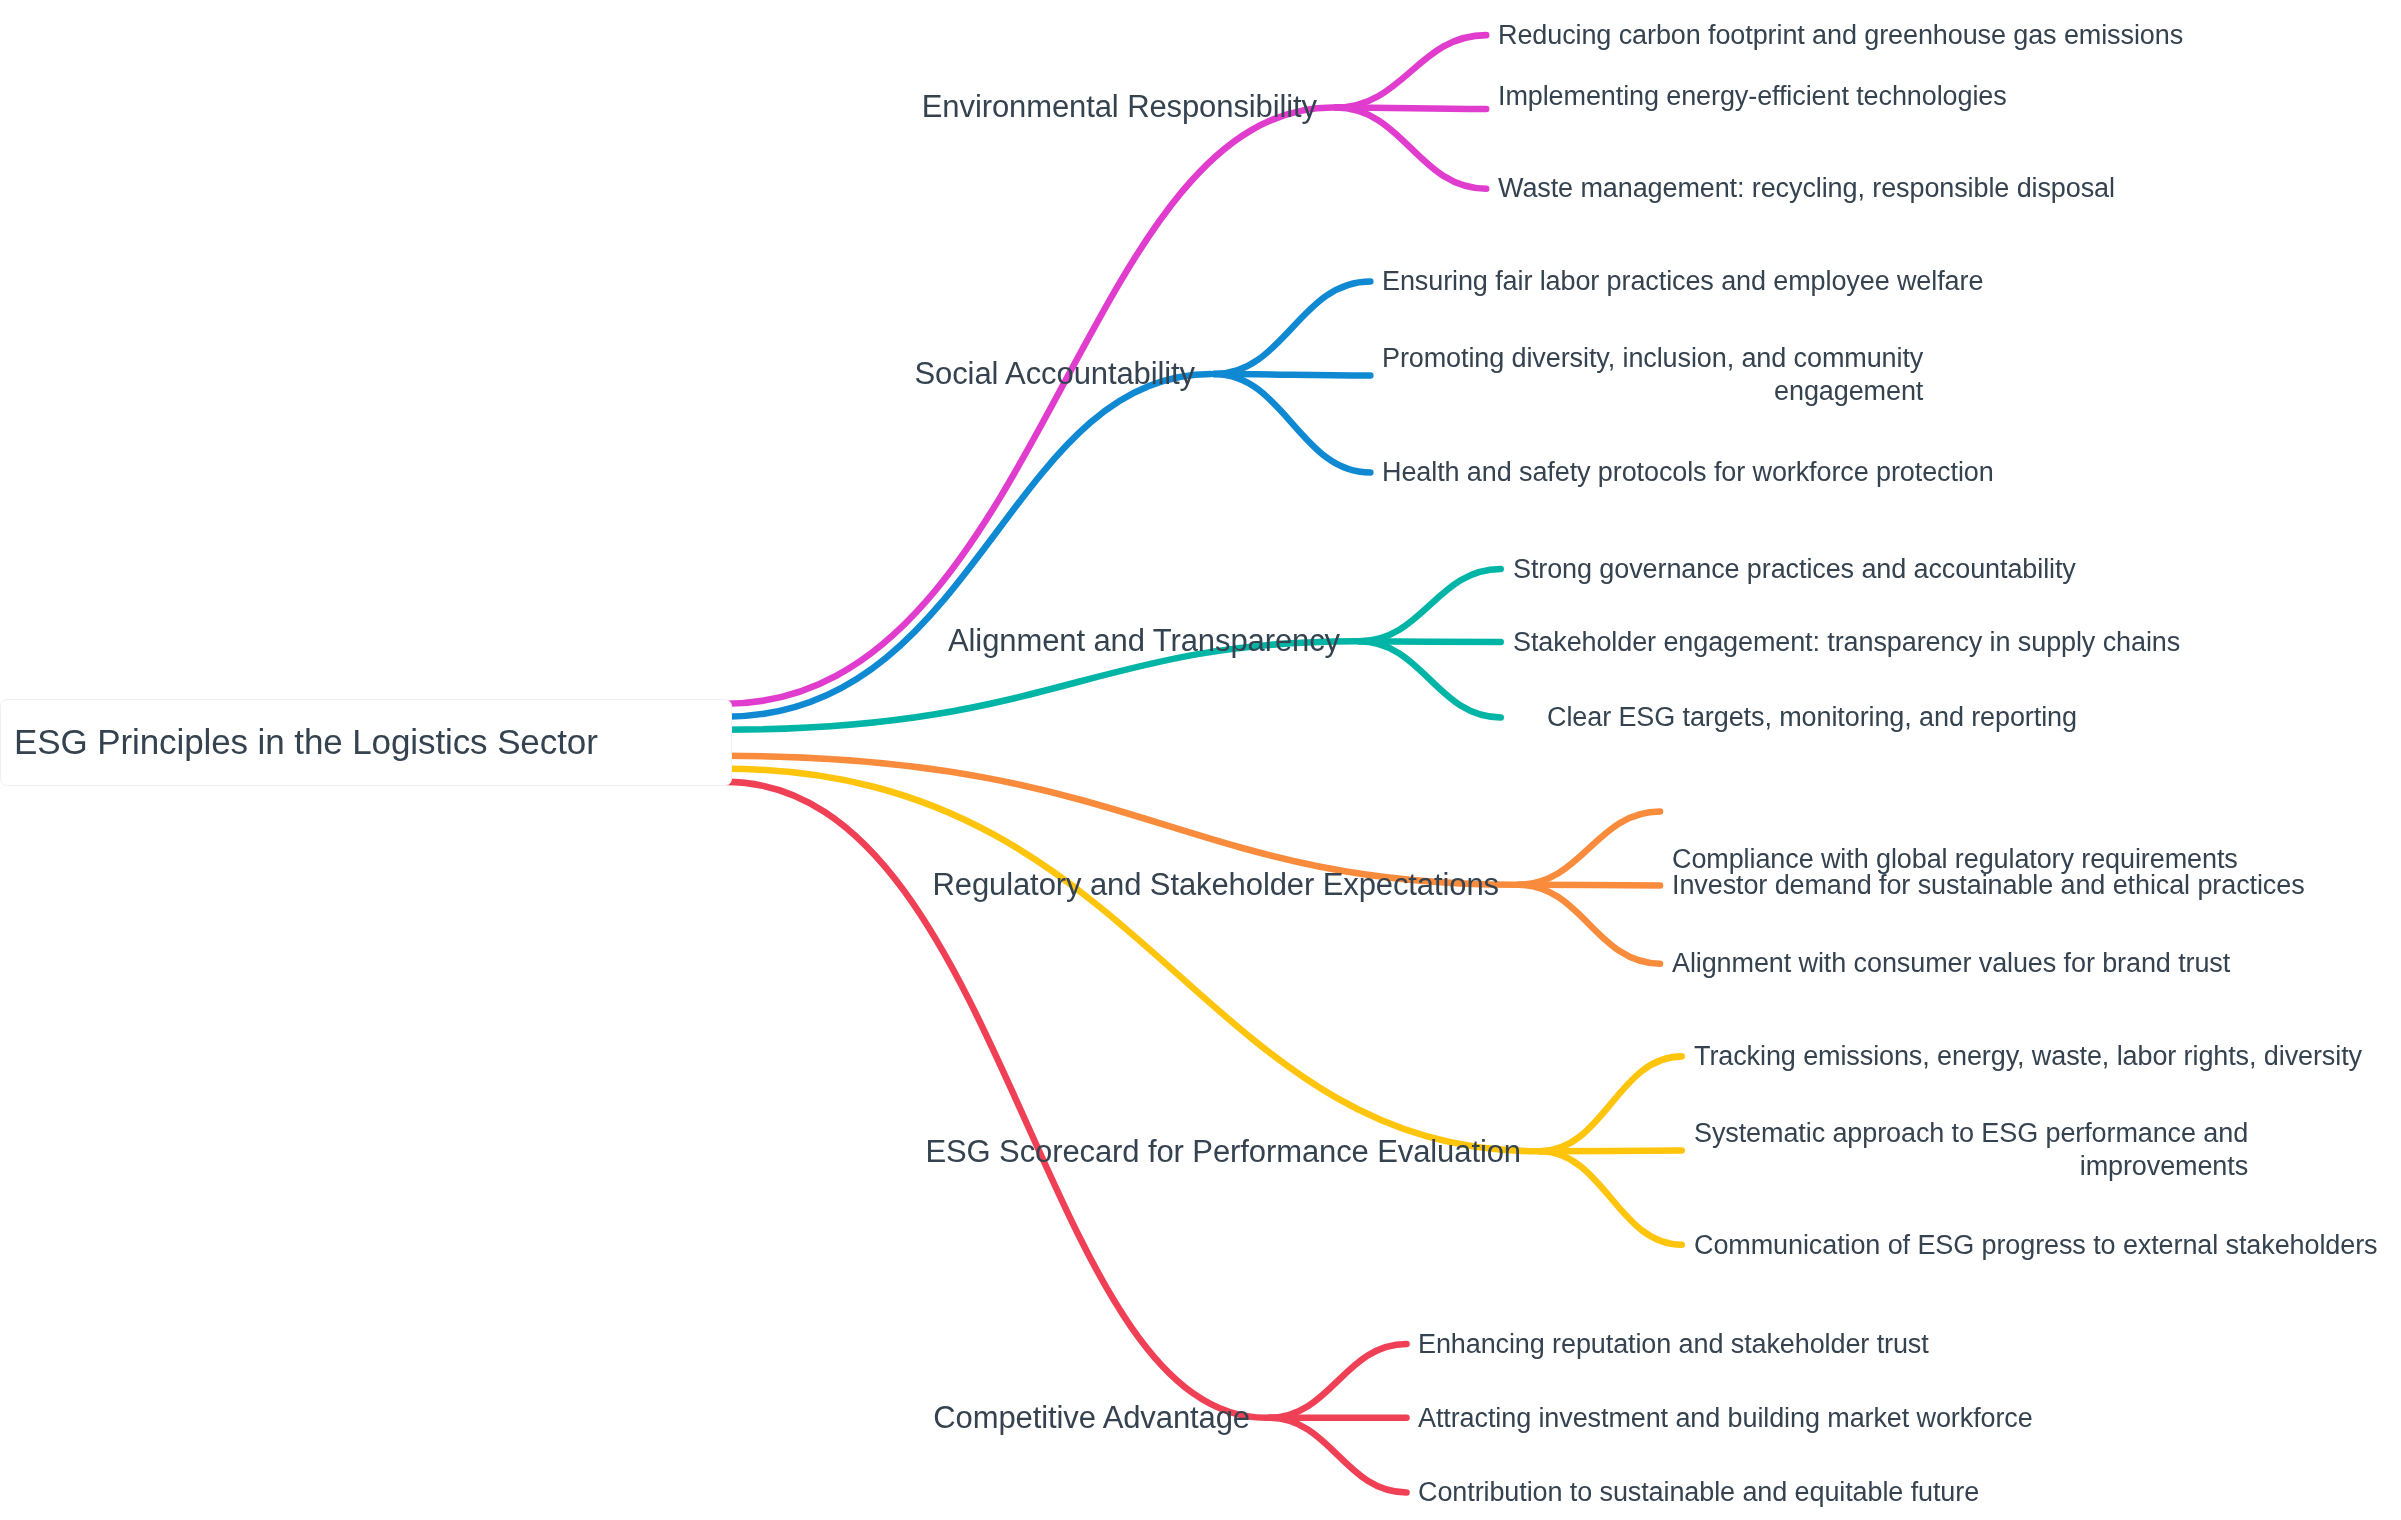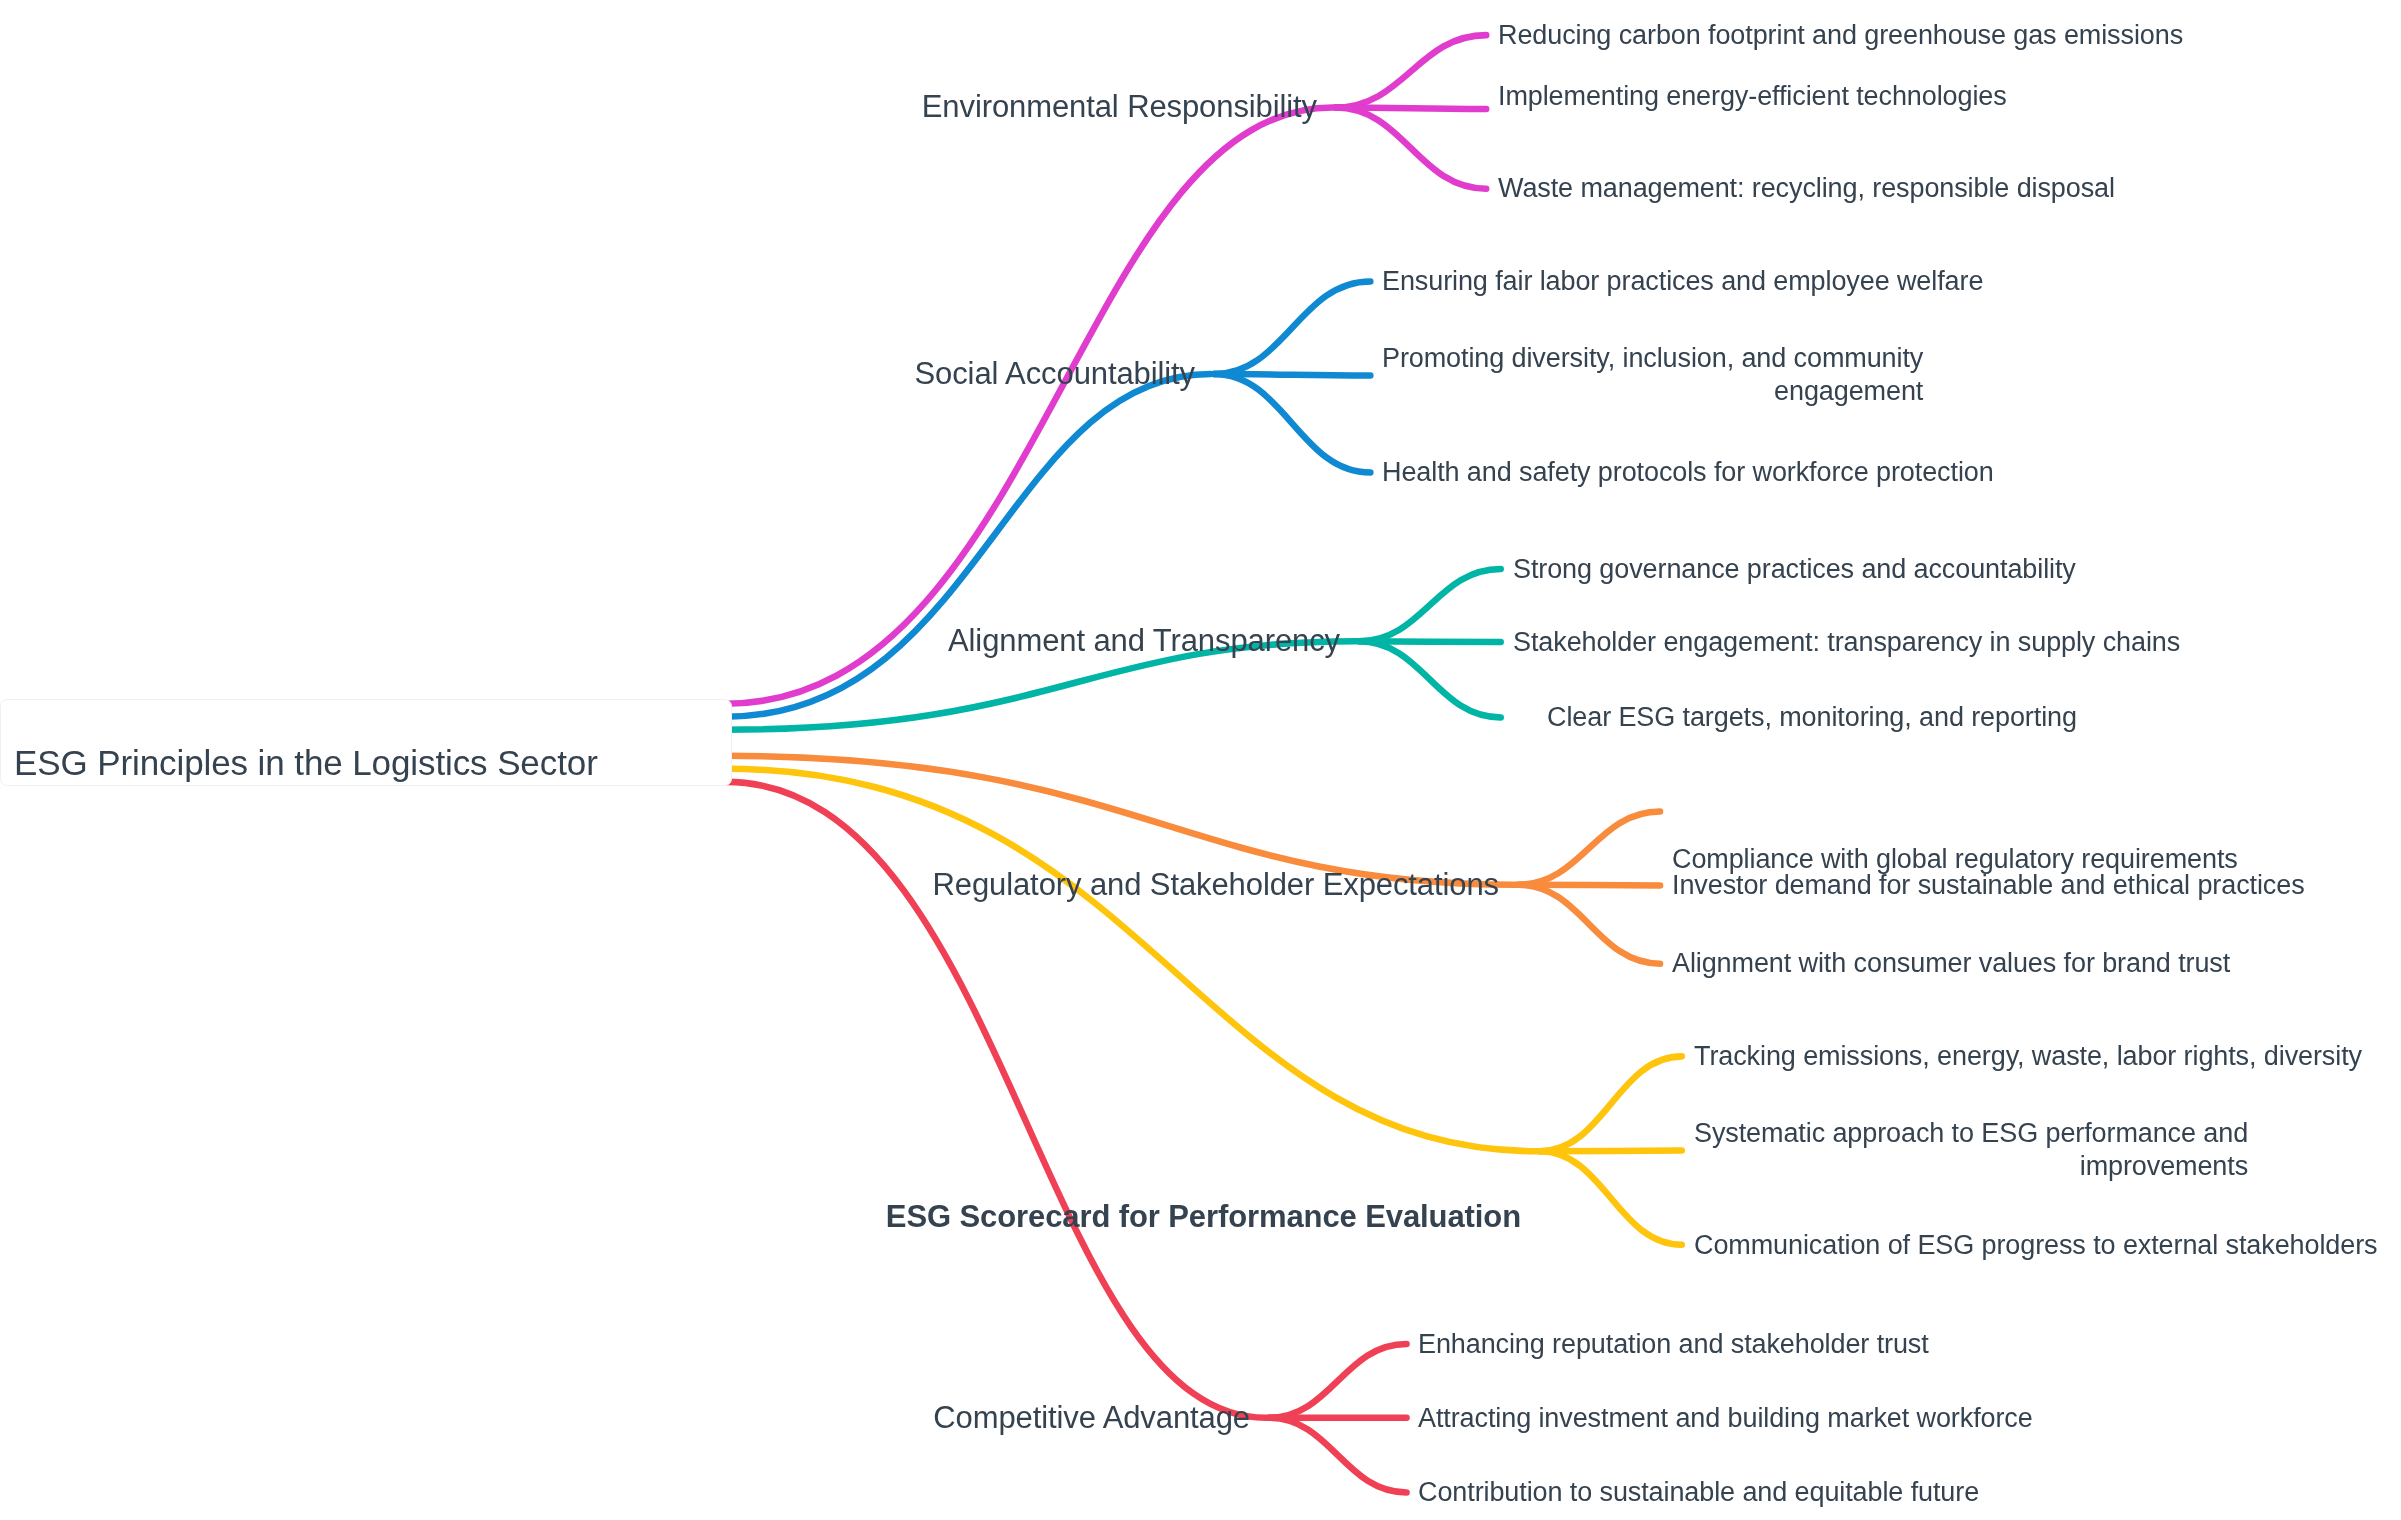--- a/index.html
+++ b/index.html
@@ -78,21 +78,21 @@
       <path d="M 1002 1061 C 1584.4 1061 1651.6 1589 2122 1589" fill="none" stroke="#ffc40c" stroke-width="9" stroke-linecap="round"></path>
       <path d="M 2126 1589 C 2214.2 1589 2233.8 1458 2322 1458" fill="none" stroke="#ffc40c" stroke-width="9" stroke-linecap="round"></path>
       <path d="M 2126 1589 C 2214.2 1589 2233.8 1588 2322 1588" fill="none" stroke="#ffc40c" stroke-width="9" stroke-linecap="round"></path>
       <path d="M 2126 1589 C 2214.2 1589 2233.8 1718 2322 1718" fill="none" stroke="#ffc40c" stroke-width="9" stroke-linecap="round"></path>
       <path d="M 1002 1079 C 1389.92 1079 1434.6799999999998 1957 1748 1957" fill="none" stroke="#f04055" stroke-width="9" stroke-linecap="round"></path>
       <path d="M 1752 1957 C 1837.5 1957 1856.5 1855 1942 1855" fill="none" stroke="#f04055" stroke-width="9" stroke-linecap="round"></path>
       <path d="M 1752 1957 C 1837.5 1957 1856.5 1957 1942 1957" fill="none" stroke="#f04055" stroke-width="9" stroke-linecap="round"></path>
       <path d="M 1752 1957 C 1837.5 1957 1856.5 2060 1942 2060" fill="none" stroke="#f04055" stroke-width="9" stroke-linecap="round"></path>
     </svg>
 
-  <div class="node root-node" id="root-node" style="left: 0px; top: 699px; width: 732px; height: 87px; align-items: flex-end;">
+  <div class="node root-node" id="root-node" style="left: 0px; top: 699px; width: 732px; height: 87px;">
     <span>ESG Principles in the Logistics Sector</span>
   </div>
 
   <div id="nodes-layer">
       <div class="node branch-node" style="right: 1084px; top: 107px;"><span>Environmental Responsibility</span></div>
       <div class="node leaf-node" style="left: 1498px; top: 35px;"><span>Reducing carbon footprint and greenhouse gas emissions</span></div>
       <div class="node leaf-node" style="left: 1498px; top: 96px;"><span>Implementing energy-efficient technologies</span></div>
       <div class="node leaf-node" style="left: 1498px; top: 188px;"><span>Waste management: recycling, responsible disposal</span></div>
       <div class="node branch-node" style="right: 1206px; top: 374px;"><span>Social Accountability</span></div>
       <div class="node leaf-node" style="left: 1382px; top: 281px;"><span>Ensuring fair labor practices and employee welfare</span></div>
@@ -100,21 +100,21 @@
 engagement</span></div>
       <div class="node leaf-node" style="left: 1382px; top: 472px;"><span>Health and safety protocols for workforce protection</span></div>
       <div class="node branch-node" style="right: 1061px; top: 641px;"><span>Alignment and Transparency</span></div>
       <div class="node leaf-node" style="left: 1513px; top: 569px;"><span>Strong governance practices and accountability</span></div>
       <div class="node leaf-node" style="left: 1513px; top: 642px;"><span>Stakeholder engagement: transparency in supply chains</span></div>
       <div class="node leaf-node" style="left: 1513px; top: 717px; margin-left: 34px;"><span>Clear ESG targets, monitoring, and reporting</span></div>
       <div class="node branch-node" style="right: 902px; top: 885px;"><span>Regulatory and Stakeholder Expectations</span></div>
       <div class="node leaf-node" style="left: 1672px; top: 811px; margin-top: 48px;"><span>Compliance with global regulatory requirements</span></div>
       <div class="node leaf-node" style="left: 1672px; top: 885px;"><span>Investor demand for sustainable and ethical practices</span></div>
       <div class="node leaf-node" style="left: 1672px; top: 963px;"><span>Alignment with consumer values for brand trust</span></div>
-      <div class="node branch-node" style="right: 880px; top: 1217px; font-weight: bold;"><span>ESG Scorecard for Performance Evaluation</span></div>
+      <div class="node branch-node" style="right: 880px; top: 1152px;"><span>ESG Scorecard for Performance Evaluation</span></div>
       <div class="node leaf-node" style="left: 1694px; top: 1056px;"><span>Tracking emissions, energy, waste, labor rights, diversity</span></div>
       <div class="node leaf-node" style="left: 1694px; top: 1150px;"><span>Systematic approach to ESG performance and
 improvements</span></div>
       <div class="node leaf-node" style="left: 1694px; top: 1245px;"><span>Communication of ESG progress to external stakeholders</span></div>
       <div class="node branch-node" style="right: 1151px; top: 1418px;"><span>Competitive Advantage</span></div>
       <div class="node leaf-node" style="left: 1418px; top: 1344px;"><span>Enhancing reputation and stakeholder trust</span></div>
       <div class="node leaf-node" style="left: 1418px; top: 1418px;"><span>Attracting investment and building market workforce</span></div>
       <div class="node leaf-node" style="left: 1418px; top: 1492px;"><span>Contribution to sustainable and equitable future</span></div>
     </div>
 

